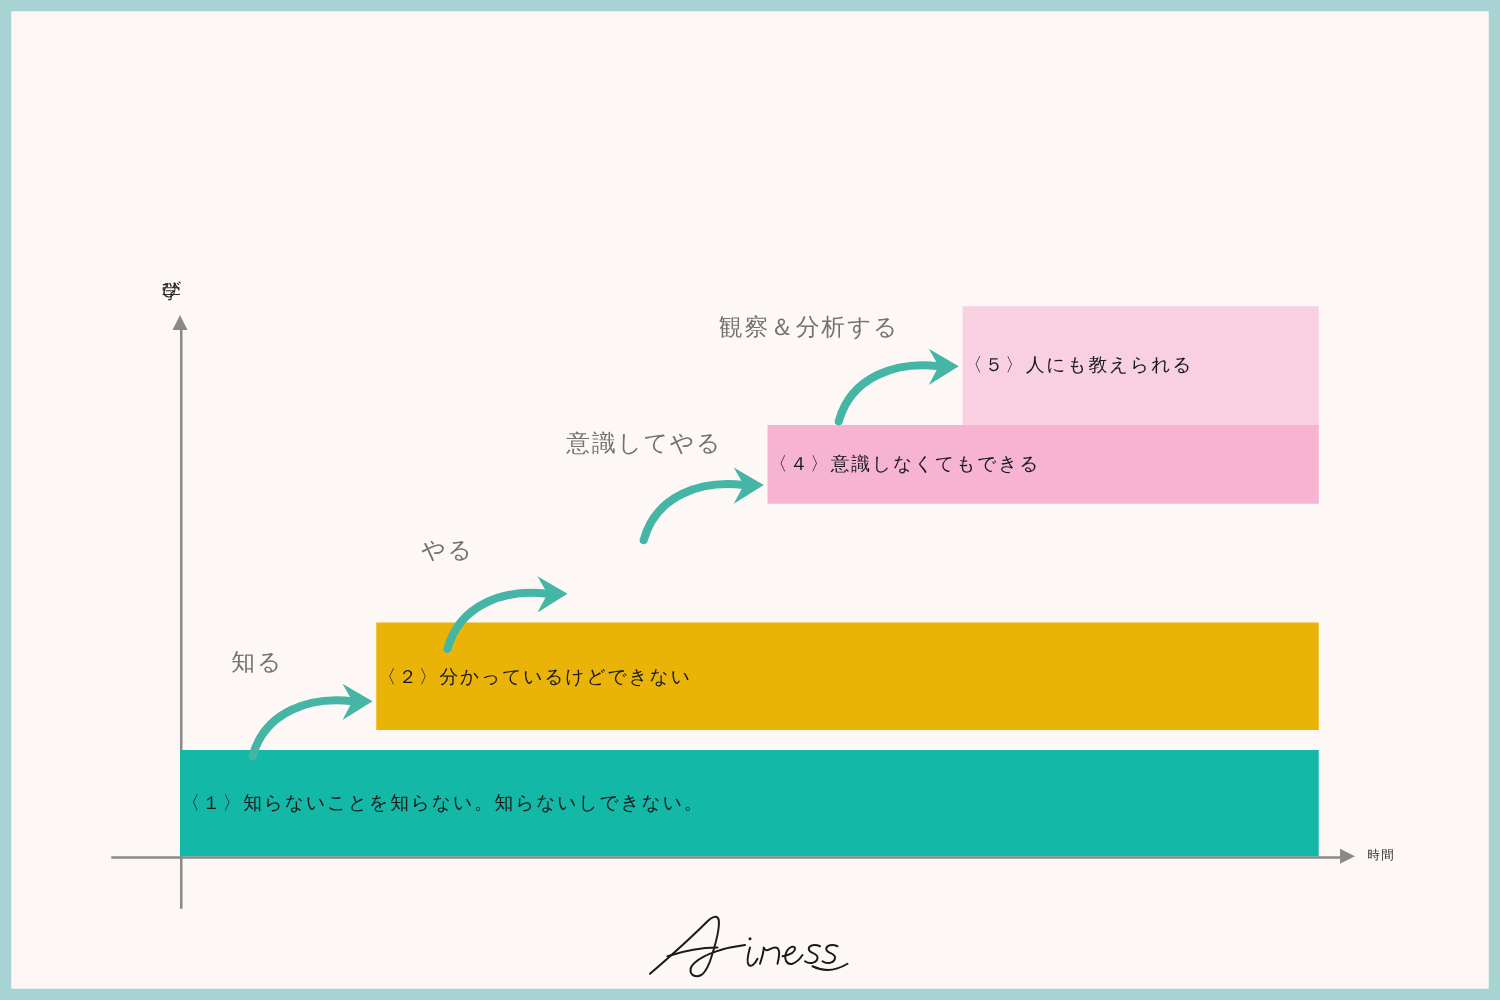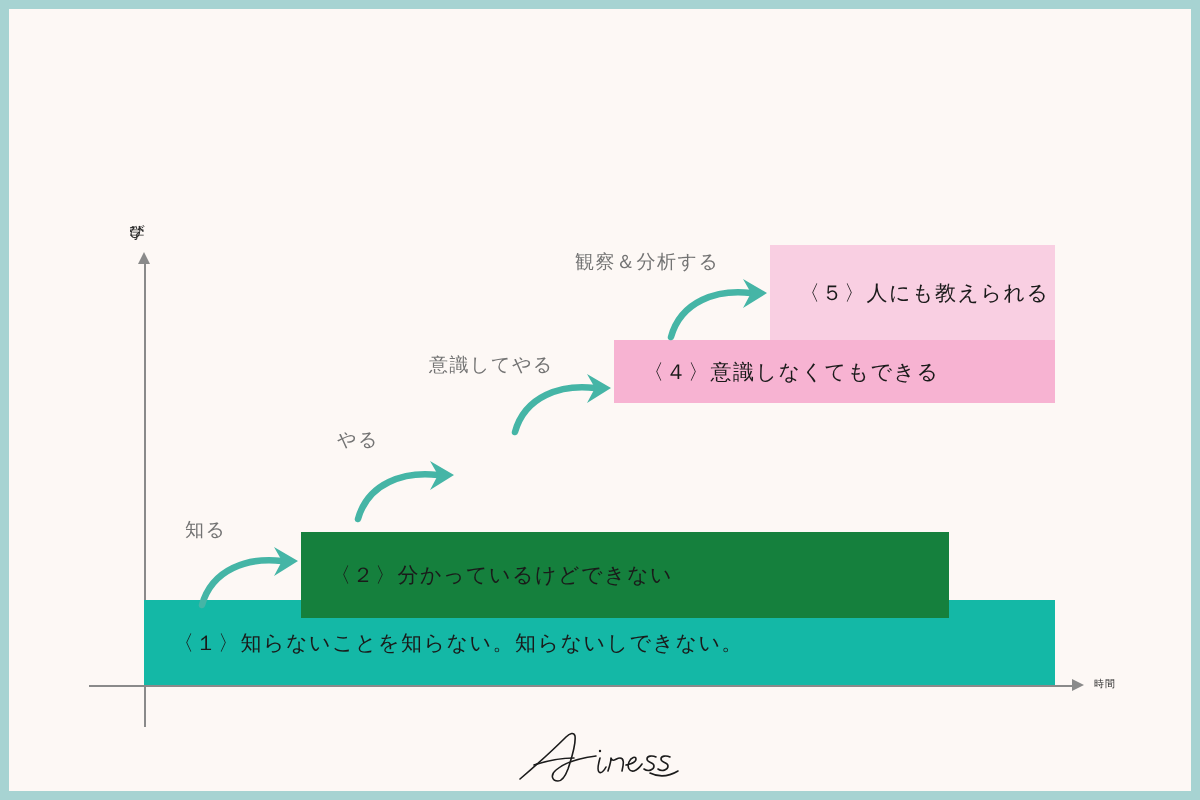--- a/index.html
+++ b/index.html
@@ -116,25 +116,25 @@
   }
 
   
   .step {
     position: absolute;
     box-sizing: border-box;
     display: flex;
     align-items: center;
   }
   .step-label {
-    font-size: 21px;
+    font-size: 15px;
     color: #1a1a1a;
     letter-spacing: 1.5px;
     white-space: nowrap;
-    padding-left: 29px;
+    padding-left: 1px;
   }
 
   
   .arrow-group {
     position: absolute;
   }
   .arrow-group svg {
     display: block;
     overflow: visible;
   }
@@ -169,21 +169,21 @@
     <div class="axis-y-arrow"></div>
     <div class="axis-x-line"></div>
     <div class="axis-x-arrow"></div>
     <div class="axis-label-y">学び</div>
     <div class="axis-label-x">時間</div>
 
     <div class="step" style="left:135px; top:591px; width:911px; height:85px; background:#14b8a6;">
       <span class="step-label">〈１〉知らないことを知らない。知らないしできない。</span>
     </div>
 
-    <div class="step" style="left:292px; top:523px; width:648px; height:86px; background:#15803d;">
+    <div class="step" style="left:292px; top:489px; width:754px; height:86px; background:#eab308;">
       <span class="step-label">〈２〉分かっているけどできない</span>
     </div>
 
 
     <div class="step" style="left:605px; top:331px; width:441px; height:63px; background:#f7b3d2;">
       <span class="step-label">〈４〉意識しなくてもできる</span>
     </div>
 
     <div class="step" style="left:761px; top:236px; width:285px; height:95px; background:#f9cfe2;">
       <span class="step-label">〈５〉人にも教えられる</span>
@@ -204,21 +204,21 @@
       </svg>
     </div>
     <div class="arrow-label" style="left:328px; top:418px;">やる</div>
 
     <div class="arrow-group" style="left:498px; top:361px; width:120px; height:66px;">
       <svg width="120" height="66" viewBox="0 0 120 66" aria-hidden="true">
         <path d="M8 62 C 18 26, 54 14, 88 18" fill="none" stroke="#45b5a6" stroke-width="6.5" stroke-linecap="round"></path>
         <path d="M80 4 L104 18 L80 33 L88 18 Z" fill="#45b5a6"></path>
       </svg>
     </div>
-    <div class="arrow-label" style="left:420px; top:333px;margin-top:10px;">意識してやる</div>
+    <div class="arrow-label" style="left:444px; top:333px;">意識してやる</div>
 
     <div class="arrow-group" style="left:654px; top:266px; width:120px; height:66px;">
       <svg width="120" height="66" viewBox="0 0 120 66" aria-hidden="true">
         <path d="M8 62 C 18 26, 54 14, 88 18" fill="none" stroke="#45b5a6" stroke-width="6.5" stroke-linecap="round"></path>
         <path d="M80 4 L104 18 L80 33 L88 18 Z" fill="#45b5a6"></path>
       </svg>
     </div>
     <div class="arrow-label" style="left:566px; top:240px;">観察＆分析する</div>
 
   </div>

